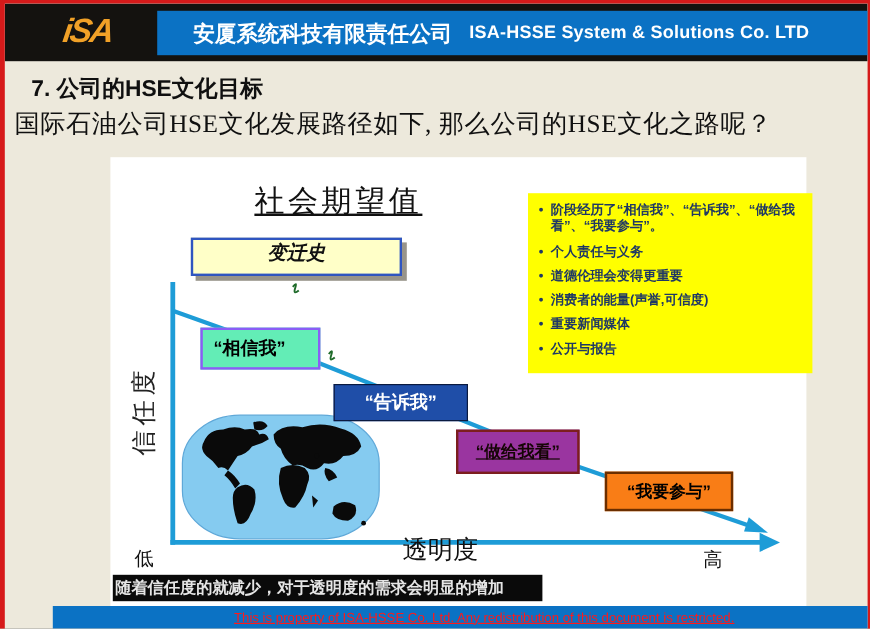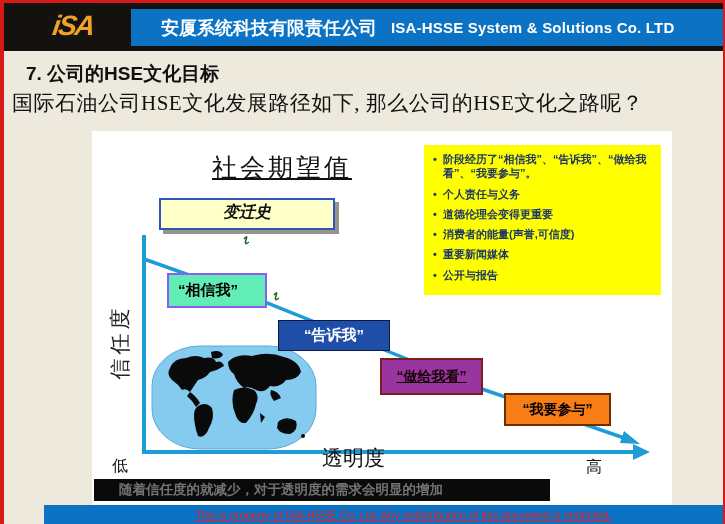--- a/index.html
+++ b/index.html
@@ -36,21 +36,21 @@
     font-size:25px;color:#111;font-family:"Liberation Serif",serif;
     text-decoration:underline;letter-spacing:3px;white-space:nowrap;
   }
   .history-box{
     position:absolute;left:67px;top:67px;width:176px;height:32px;
     background:#FFFFC8;border:2px solid #2F55C0;box-shadow:4px 4px 0 #98948A;
     text-align:center;line-height:24px;font-size:16px;font-weight:bold;font-style:italic;color:#111;
   }
   .notes{
     position:absolute;left:332px;top:14px;width:237px;height:150px;background:#FFFF00;
-    margin:0;padding:7px 6px 0 6px;list-style:none;
+    margin:16px;padding:7px 6px 0 6px;list-style:none;
   }
   .notes li{
     position:relative;padding-left:13px;margin-bottom:6px;
     font-size:11px;line-height:1.3;font-weight:bold;color:#1F3864;
   }
   .notes li::before{content:"•";position:absolute;left:3px;top:0;}
   
   .step{position:absolute;display:flex;align-items:center;justify-content:center;
         font-weight:bold;white-space:nowrap;}
   .step1{left:75px;top:142px;width:100px;height:35px;background:#63EDB6;border:2px solid #8b5cf6;
@@ -60,30 +60,30 @@
   .step3{left:288px;top:227px;width:103px;height:37px;background:#9A35A0;border:2px solid #7C1E1E;
          color:#150505;font-size:14px;text-decoration:underline;}
   .step4{left:412px;top:262px;width:107px;height:33px;background:#F97D16;border:2px solid #6B2E00;
          color:#000;font-size:14px;}
   
   .y-label{
     position:absolute;left:-27px;top:197px;width:110px;text-align:center;
     font-size:21px;color:#222;transform:rotate(-90deg);letter-spacing:4px;
     font-family:"Liberation Serif",serif;
   }
-  .x-label{position:absolute;left:230px;top:313px;width:90px;text-align:left;
+  .x-label{position:absolute;left:230px;top:313px;width:90px;text-align:center;
            font-size:21px;color:#111;font-family:"Liberation Serif",serif;}
   .x-min{position:absolute;left:20px;top:325px;font-size:16px;color:#111;
          font-family:"Liberation Serif",serif;}
   .x-max{position:absolute;left:494px;top:326px;font-size:16px;color:#111;
          font-family:"Liberation Serif",serif;}
   
   .conclusion{
-    position:absolute;left:2px;top:348px;width:456px;height:22px;background:#0A0A0A;
-    color:#737373;font-size:13.5px;font-weight:bold;line-height:22px;padding-left:25px;
+    position:absolute;left:2px;top:348px;width:358px;height:22px;background:#0A0A0A;
+    color:#e5e5e5;font-size:13.5px;font-weight:bold;line-height:22px;padding-left:2px;
     white-space:nowrap;
   }
   
   .footer{
     position:absolute;left:0;bottom:0;width:100%;height:19px;background:#0B72C4;
     display:flex;align-items:center;justify-content:center;margin-left:40px;
   }
   .footer span{font-size:11px;color:#FF1A1A;text-decoration:underline;}
   svg{position:absolute;left:0;top:0;}
 </style>

